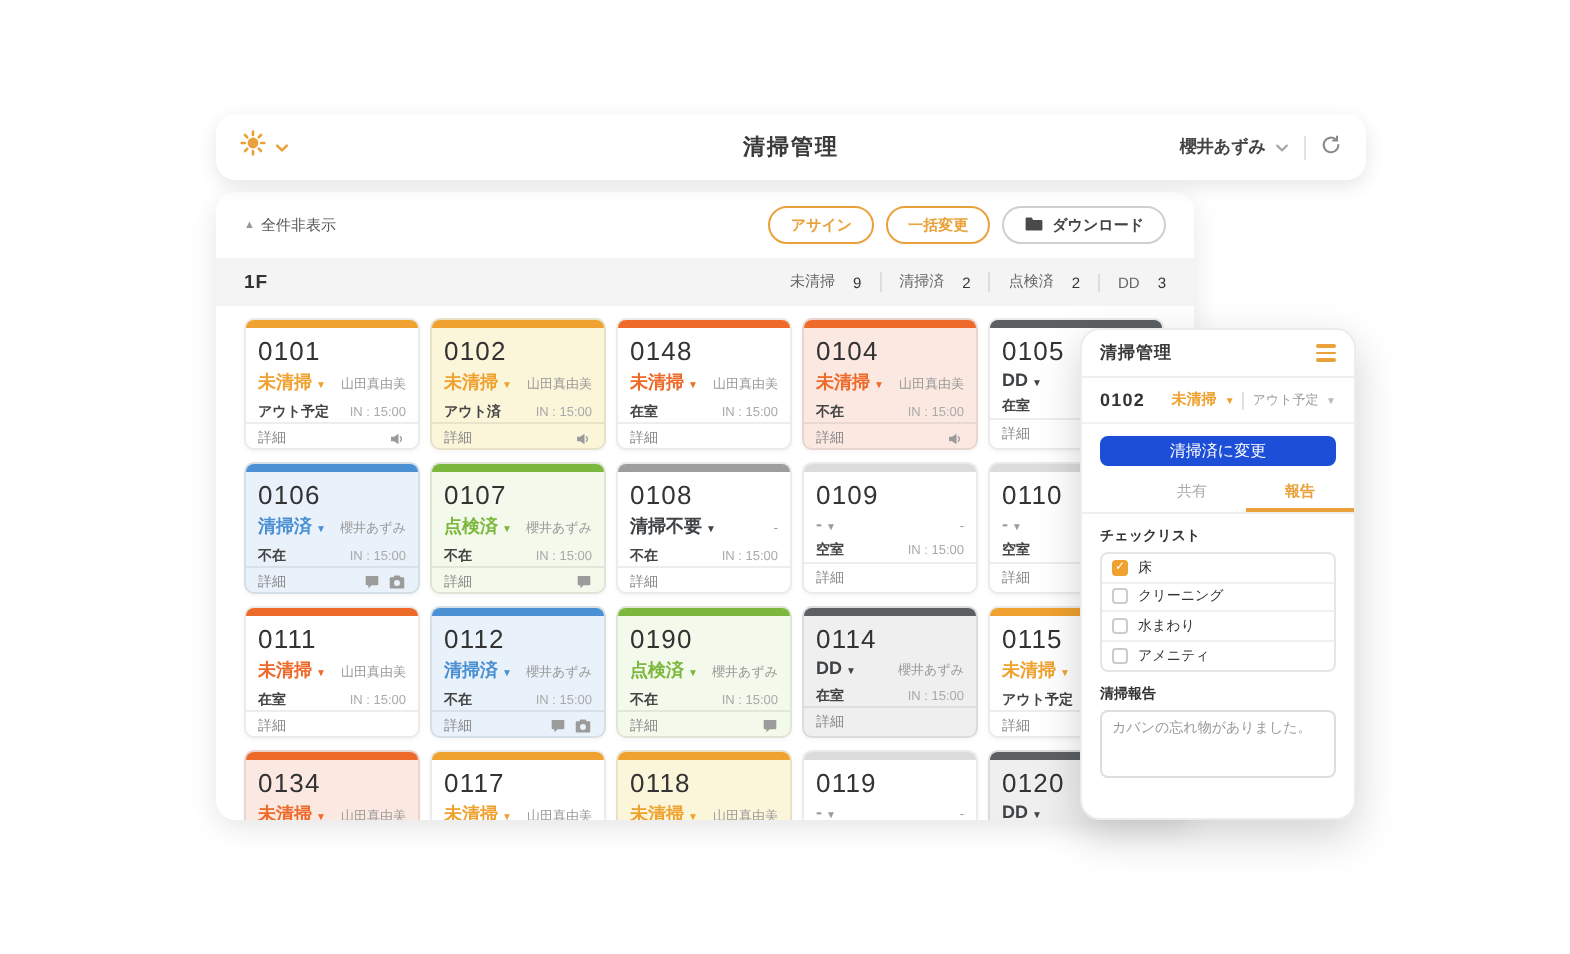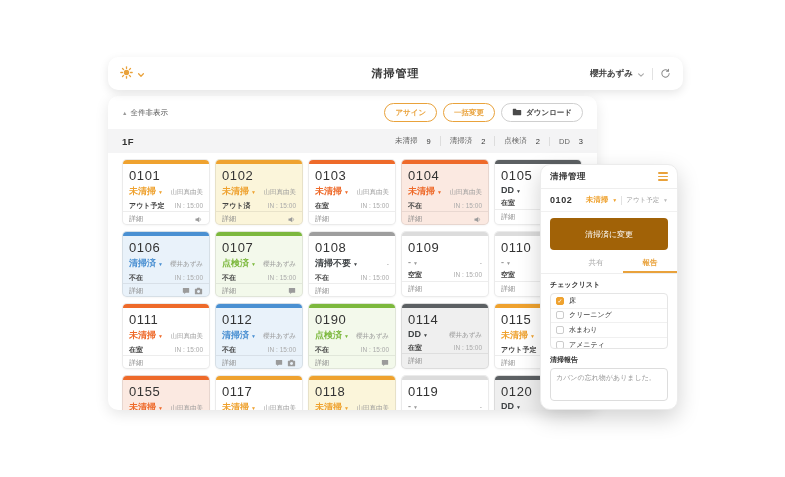--- a/index.html
+++ b/index.html
@@ -83,21 +83,21 @@
   .hamburger { margin-left:auto; display:flex; flex-direction:column; gap:2px; cursor:pointer; }
   .hamburger i { display:block; width:10px; height:1.5px; background:#E9A23B; border-radius:1px; }
   .p-room { height:23px; flex:none; display:flex; align-items:center; padding:0 9px;
     border-bottom:1px solid #f1f1f1; }
   .p-roomno { font-size:9px; font-weight:bold; color:#333; letter-spacing:.6px; }
   .p-statgrp { margin-left:auto; display:flex; align-items:center; gap:4px; }
   .p-status { font-size:7.5px; font-weight:bold; color:#EFA22F; cursor:pointer; }
   .p-status .caret{ color:#EFA22F; }
   .p-occ { font-size:6.5px; color:#9b9b9b; cursor:pointer; }
   .p-occ .caret{ color:#bbb; }
-  .p-btn { margin:6px 9px 4px 9px; height:32px; flex:none; background:#a16207;
+  .p-btn { margin:6px 9px 4px 9px; height:15px; flex:none; background:#1d4ed8;
     border:none; border-radius:4px; color:#fff; font-size:8px; cursor:pointer;
     font-family:inherit; }
   .p-tabs { height:20px; flex:none; display:flex; border-bottom:1px solid #eee;padding-left:28px; }
   .p-tab { flex:1; display:flex; align-items:center; justify-content:center;
     font-size:7.5px; color:#aaa; cursor:pointer; border-bottom:2px solid transparent; }
   .p-tab.active { color:#E9A23B; font-weight:bold; border-bottom-color:#E9A23B; }
   .p-seclabel { margin:6px 9px 3px 9px; font-size:7px; font-weight:bold; color:#333; }
   .p-check { margin:0 9px; border:1px solid #e5e5e5; border-radius:4px; overflow:hidden; }
   .p-item { height:14.5px; display:flex; align-items:center; gap:5px; padding:0 5px; cursor:pointer; }
   .p-item:not(:last-child){ border-bottom:1px solid #f0f0f0; }
@@ -232,21 +232,21 @@
             <svg width="9" height="9" viewBox="0 0 24 24">
               <path d="M4 9v6h4l6 4V5L8 9H4z" fill="#9b9b9b"></path>
               <path d="M16.5 9a4.2 4.2 0 0 1 0 6" stroke="#9b9b9b" fill="none" stroke-width="1.8" stroke-linecap="round"></path>
             </svg>
           </span>
     </div>
   </div>
       <div class="card v-red bg-white">
     <div class="bar"></div>
     <div class="cbody">
-      <div class="room">0103</div>
+      <div class="room">0148</div>
       <div class="srow">
         <span class="status">未清掃</span>
         <span class="caret">▼</span>
         <span class="assignee">山田真由美</span>
       </div>
       <div class="orow">
         <span class="occ">在室</span>
         <span class="intime">IN : 15:00</span>
       </div>
     </div>
@@ -506,21 +506,21 @@
       </div>
     </div>
     <div class="cfoot">
       <span class="detail">詳細</span>
       <span class="ficons"></span>
     </div>
   </div>
       <div class="card v-red bg-pink">
     <div class="bar"></div>
     <div class="cbody">
-      <div class="room">0155</div>
+      <div class="room">0134</div>
       <div class="srow">
         <span class="status">未清掃</span>
         <span class="caret">▼</span>
         <span class="assignee">山田真由美</span>
       </div>
 
     </div>
 
   </div>
       <div class="card v-amber bg-white">

